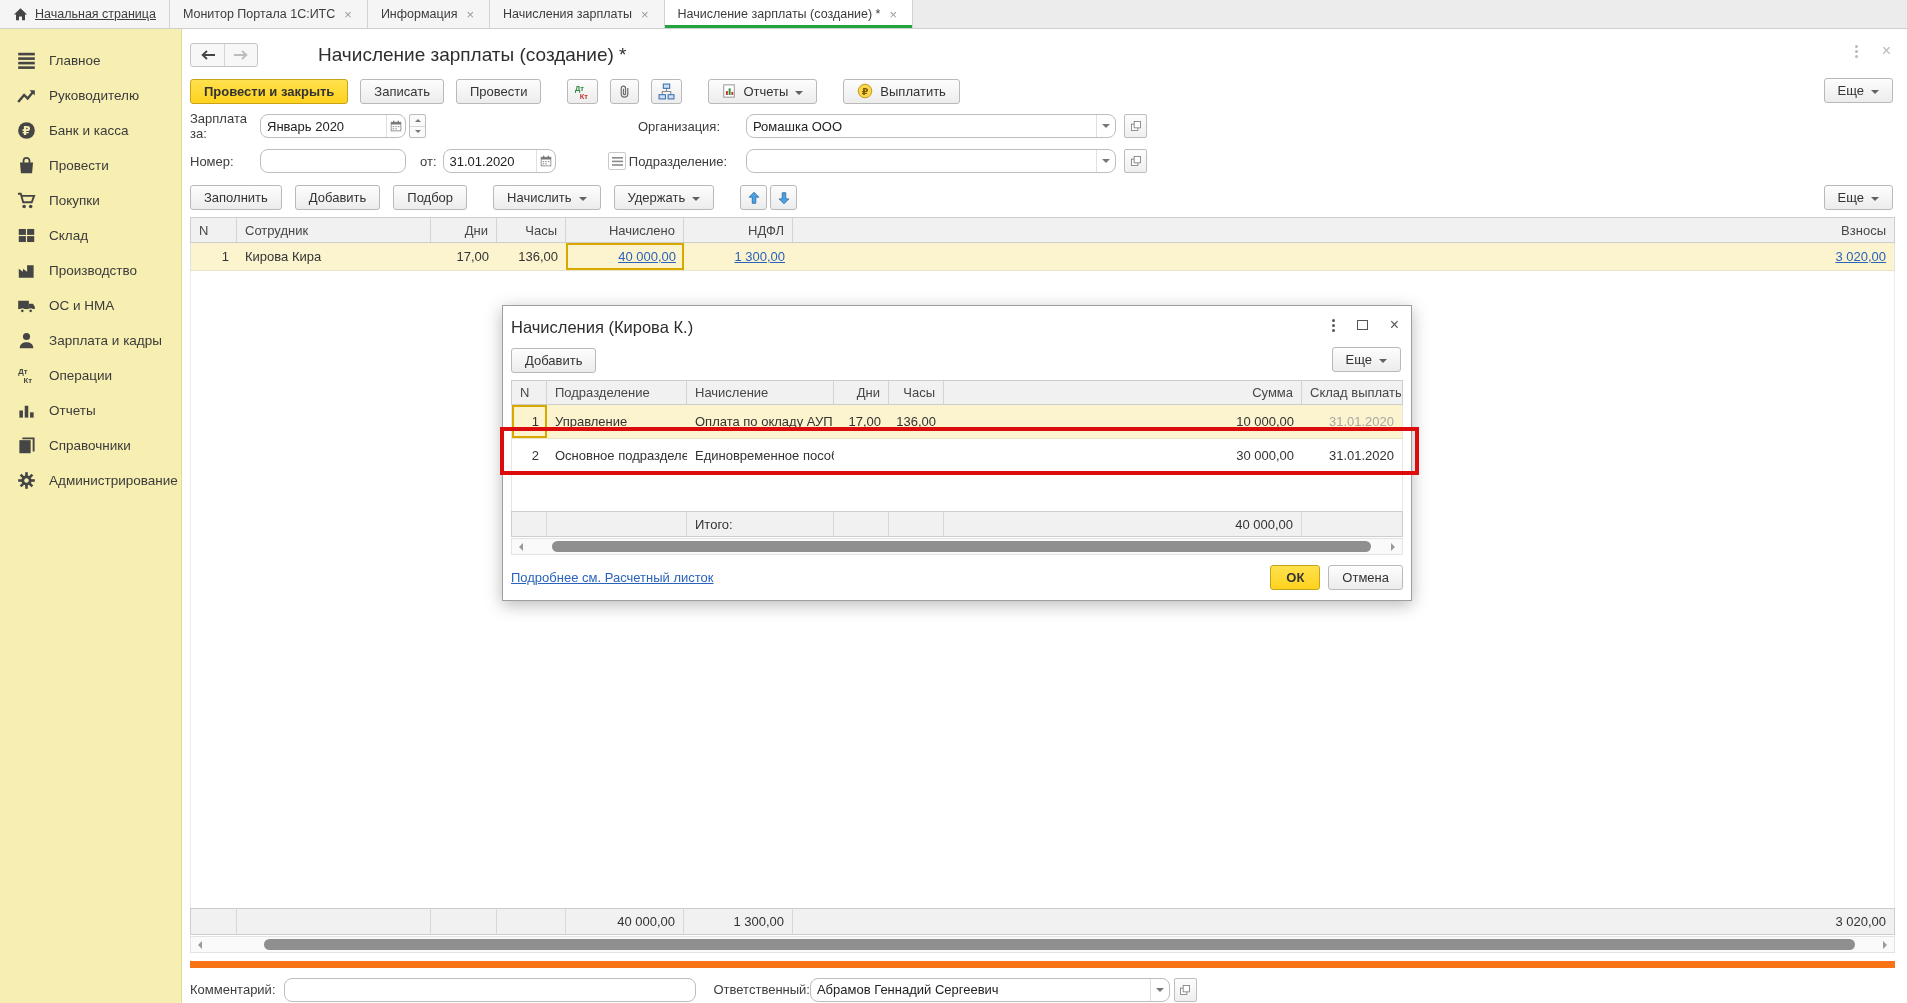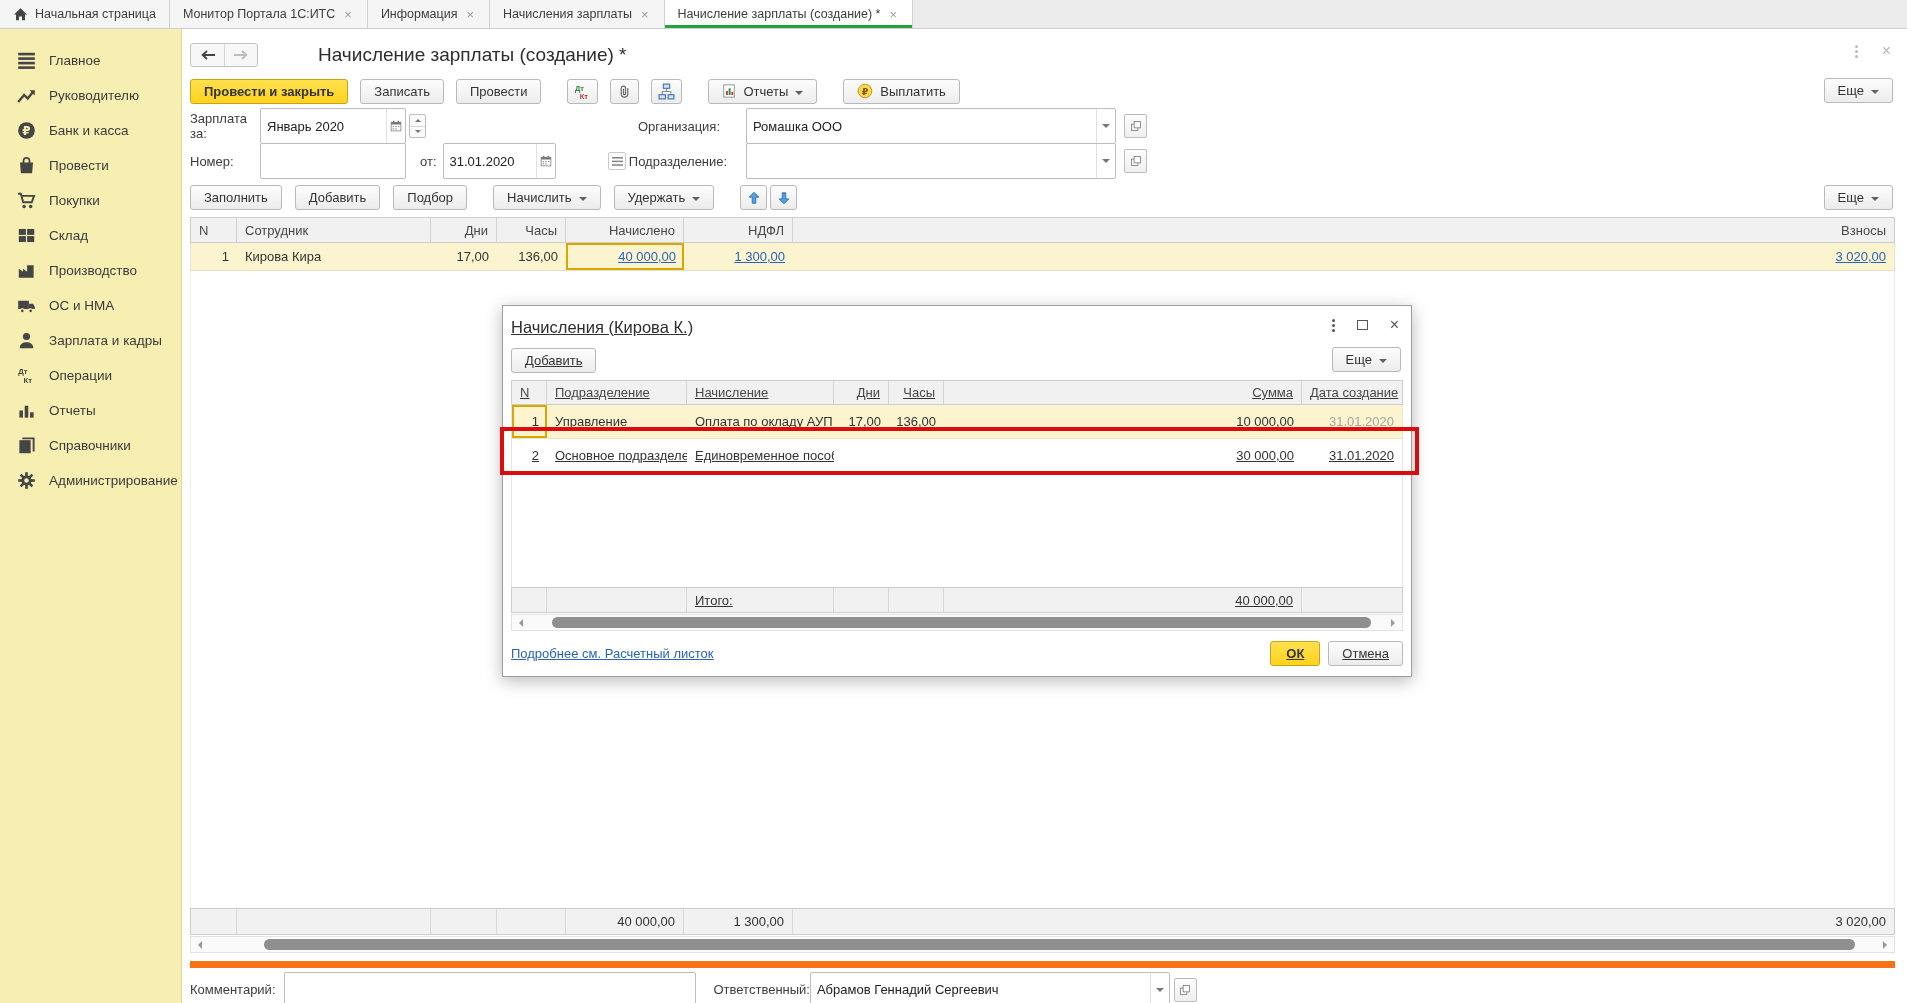--- a/index.html
+++ b/index.html
@@ -5,21 +5,21 @@
   * { margin:0; padding:0; box-sizing:border-box; }
   html,body { width:1907px; height:1003px; overflow:hidden; background:#fff;
     font-family:"Liberation Sans","DejaVu Sans",sans-serif; font-size:13px; color:#333; cursor:default; }
   .screen { position:relative; width:1907px; height:1003px; }
 
   
   .tabbar { position:absolute; left:0; top:0; right:0; height:29px; background:#ececec;
     border-bottom:1px solid #cfcfcf; display:flex; align-items:stretch; }
   .tab { display:flex; align-items:center; gap:7px; padding:0 13px; background:#f5f5f5;
     border-right:1px solid #d2d2d2; font-size:12.5px; color:#3c3c3c; position:relative; cursor:pointer; }
-  .tab.first { border-left:none; }
+  .tab.first { border-left:none;text-decoration:underline; }
   .tab.active { background:#ffffff; }
   .tab.active::after { content:""; position:absolute; left:0; right:0; bottom:0; height:3px; background:#23a33c; }
   .tab .close { color:#9a9a9a; font-size:13px; line-height:1; padding:1px 2px; cursor:pointer; }
   .home-ico { width:15px; height:15px; }
 
   
   .sidebar { position:absolute; left:0; top:29px; width:182px; bottom:0; background:#f7efb2;
     border-right:1px solid #e3d99c; padding-top:14px; }
   .side-item { height:35px; display:flex; align-items:center; gap:13px; padding-left:17px;
     color:#3b3b3b; font-size:13.5px; cursor:pointer; }
@@ -46,21 +46,21 @@
   .btn.icon-only { padding:0 6px; }
   .caret { width:0; height:0; border:4px solid transparent; border-top-color:#616161; margin-top:7px; }
 
   .toolbar { margin-top:9px; height:26px; display:flex; align-items:center; position:relative; }
   .toolbar .gap { width:12px; } .toolbar .gap-lg { width:26px; }
   .more-abs { position:absolute; right:2px; top:0; }
 
   
   .frow { margin-top:9px; height:26px; display:flex; align-items:center; position:relative; }
   .flabel { color:#3c3c3c; }
-  .input-wrap { display:flex; align-items:stretch; height:36px; border:1px solid #bdbdbd; border-radius:2px; background:#fff; }
+  .input-wrap { display:flex; align-items:stretch; height:24px; border:1px solid #bdbdbd; border-radius:8px; background:#fff; }
   .input-wrap input { border:none; outline:none; font:inherit; padding:0 6px; color:#222; background:transparent; }
   .in-btn { width:19px; display:flex; align-items:center; justify-content:center; border-left:1px solid #e0e0e0; cursor:pointer; }
   .mini-caret { width:0; height:0; border:4px solid transparent; border-top-color:#777; margin-top:4px; }
   .spinner { width:17px; height:24px; border:1px solid #bdbdbd; border-radius:2px; margin-left:3px;
     display:flex; flex-direction:column; background:#fafafa; cursor:pointer; }
   .spinner div { flex:1; display:flex; align-items:center; justify-content:center; }
   .spinner div:first-child { border-bottom:1px solid #d8d8d8; }
   .tri-up { width:0; height:0; border:3px solid transparent; border-bottom-color:#777; margin-bottom:2px; }
   .tri-dn { width:0; height:0; border:3px solid transparent; border-top-color:#777; margin-top:2px; }
   .sq-btn { width:23px; height:24px; border:1px solid #bdbdbd; border-radius:2px; margin-left:4px;
@@ -94,23 +94,23 @@
   .hs-left { border-right-color:#9a9a9a; margin-right:3px; }
   .hs-right { border-left-color:#9a9a9a; margin-left:3px; }
   .hs-track { flex:1; height:11px; position:relative; }
   .hs-thumb { position:absolute; top:0; height:11px; border-radius:6px; background:#8f8f8f; cursor:pointer; }
 
   
   .bottom-row { border-top:7px solid #f97316; margin-top:8px; padding-top:8px; height:42px;
     display:flex; align-items:center; }
 
   
-  .modal { position:absolute; left:502px; top:305px; width:910px; height:372px; background:#fff;
+  .modal { position:absolute; left:502px; top:305px; width:910px; height:296px; background:#fff;
     border:1px solid #9e9e9e; box-shadow:0 4px 16px rgba(0,0,0,.28); display:flex; flex-direction:column;
-    padding:8px 8px 10px 8px;text-decoration:underline; }
+    padding:8px 8px 10px 8px; }
   .modal-head { height:26px; display:flex; align-items:center; position:relative; }
   .modal-title { font-size:16.5px; color:#2e2e2e; }
   .modal-ctl { position:absolute; right:4px; top:2px; display:flex; align-items:center; gap:22px; color:#555; }
   .maxi { width:11px; height:10px; border:1.5px solid #555; cursor:pointer; }
   .modal-x { font-size:16px; color:#555; cursor:pointer; }
   .modal-toolbar { margin-top:7px; height:26px; display:flex; align-items:center; position:relative; }
   .dcols { display:grid; grid-template-columns:35px 140px 147px 55px 55px 358px 1fr; }
   .dhead { margin-top:7px; height:25px; background:#f1f1f1; border:1px solid #cdcdcd; align-items:stretch; }
   .dhead .hc { display:flex; align-items:center; padding:0 8px; color:#474747; border-right:1px solid #d4d4d4; white-space:nowrap; overflow:hidden; }
   .dhead .hc:last-child { border-right:none; }
@@ -578,21 +578,21 @@
       </div>
     </div>
 
     <div class="dcols dhead">
       <div class="hc">N</div>
       <div class="hc">Подразделение</div>
       <div class="hc">Начисление</div>
       <div class="hc num">Дни</div>
       <div class="hc num">Часы</div>
       <div class="hc num">Сумма</div>
-      <div class="hc">Дата создание</div>
+      <div class="hc">Склад выплаты</div>
     </div>
     <div class="dcols drow sel">
       <div class="cell num sel-cell">1</div>
       <div class="cell">Управление</div>
       <div class="cell">Оплата по окладу АУП</div>
       <div class="cell num">17,00</div>
       <div class="cell num">136,00</div>
       <div class="cell num">10 000,00</div>
       <div class="cell num gray-val">31.01.2020</div>
     </div>

